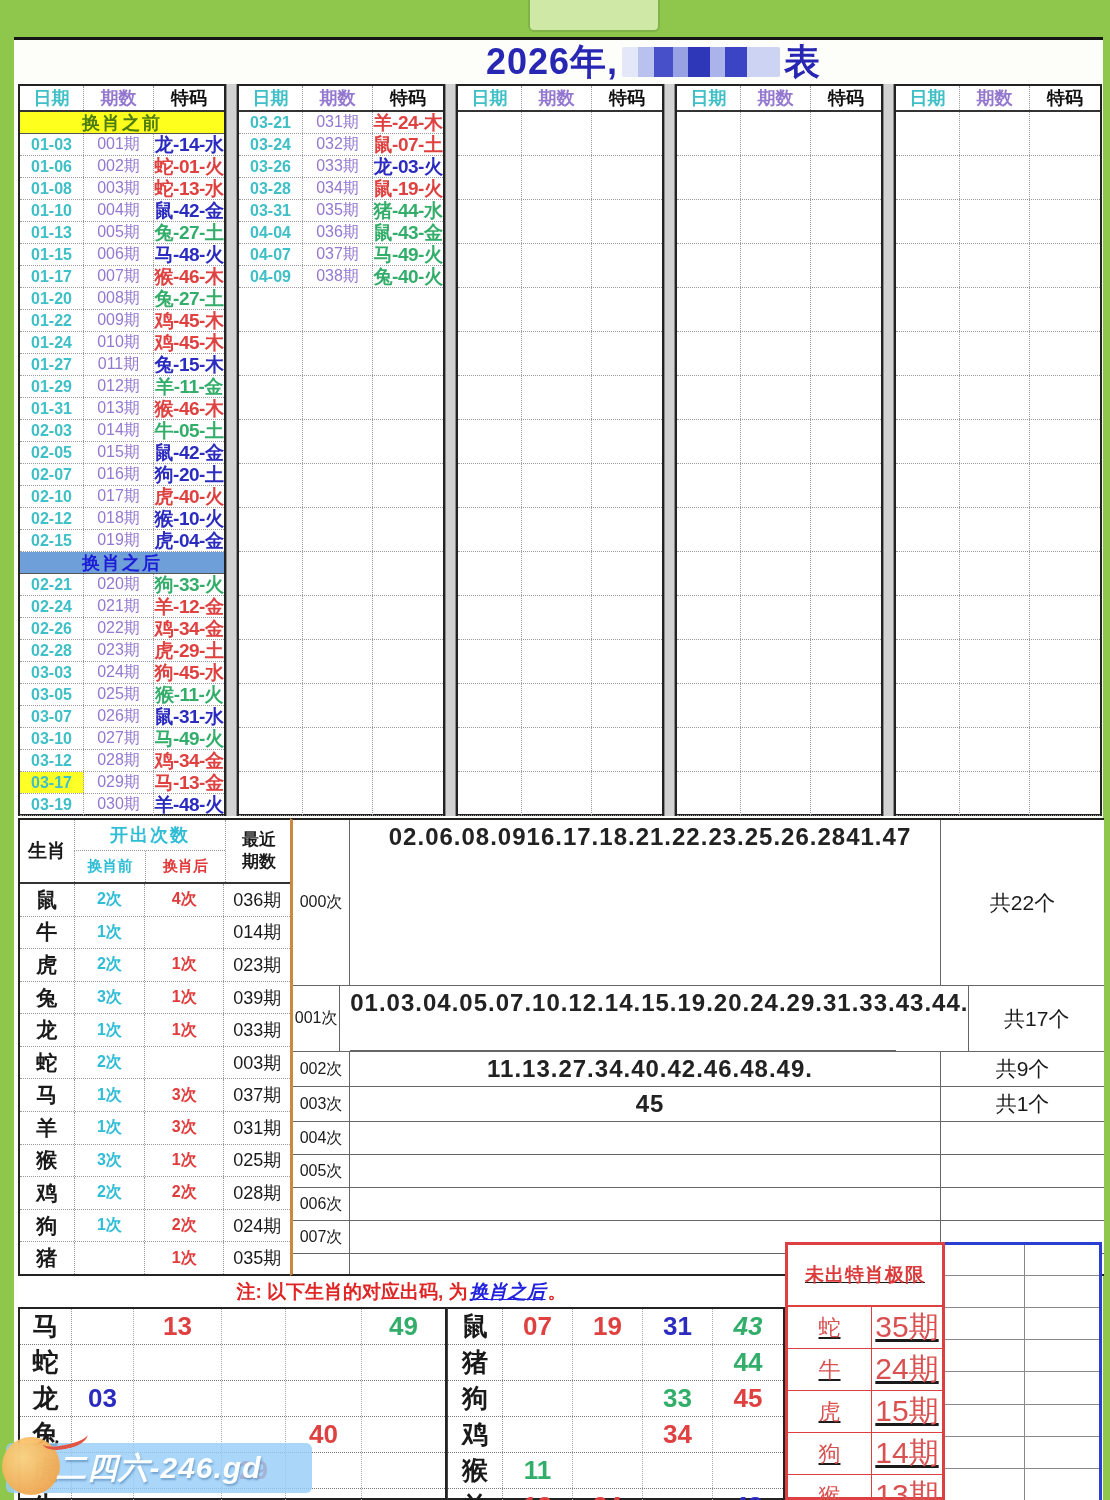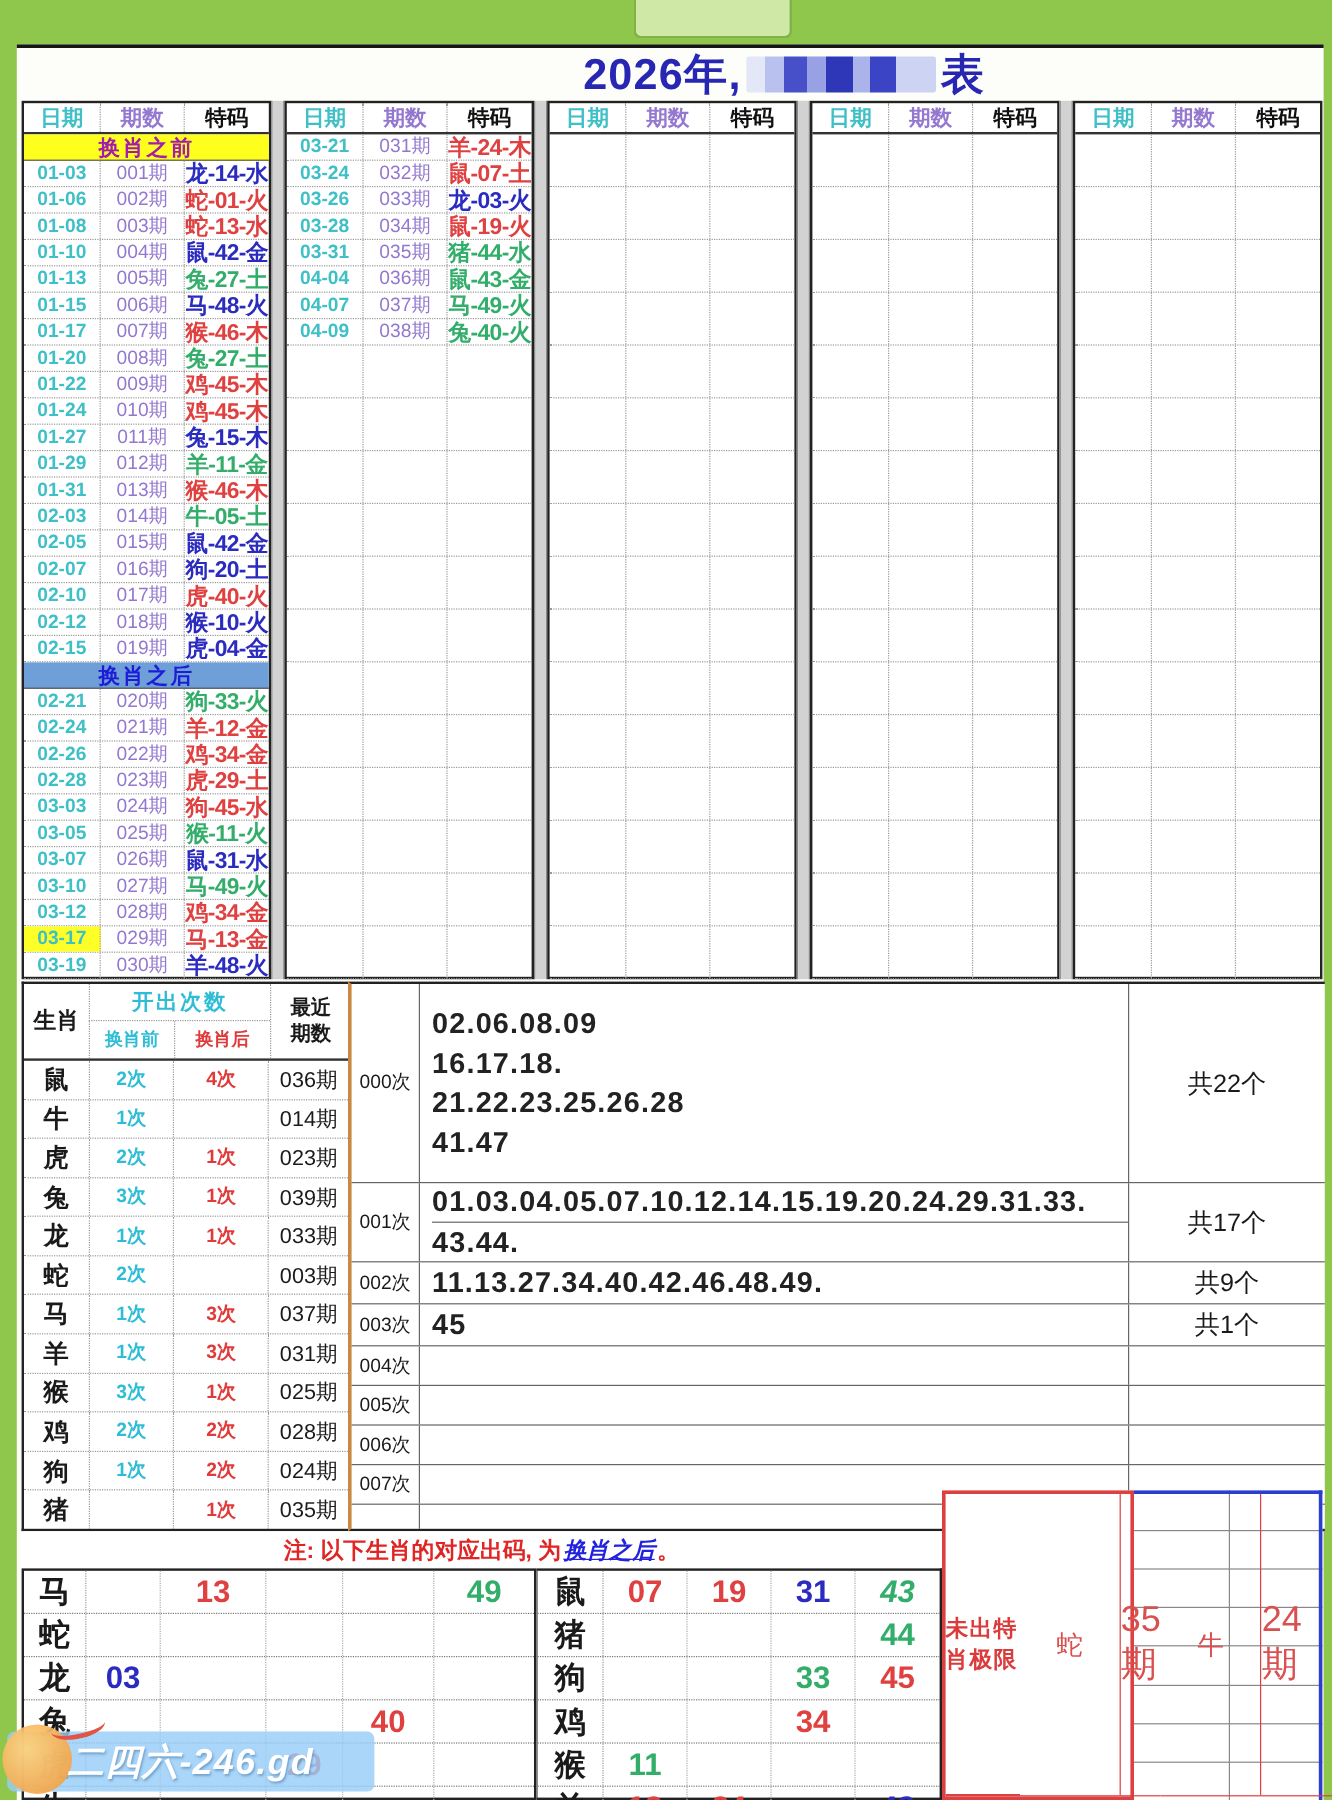--- a/index.html
+++ b/index.html
@@ -44,21 +44,21 @@
   .mc-s{flex:1;}
   .hd-date{color:#3fbfc6;}
   .hd-period{color:#9478cf;}
   .hd-special{color:#111;}
   .dt{color:#3fbfc6;font-size:16px;font-weight:bold;}
   .pd{color:#9478cf;font-size:16px;}
   .sp{font-size:19px;font-weight:bold;letter-spacing:-0.5px;}
   .hl{background:#ffff28;}
   .banner{height:22px;flex:0 0 auto;display:flex;align-items:center;justify-content:center;
           font-weight:bold;font-size:18px;border-bottom:1px solid #555;box-sizing:border-box;letter-spacing:2px;}
-  .banner-yellow{background:#ffff1e;color:#a21caf;}
+  .banner-yellow{background:#ffff1e;color:#4d7c0f;}
   .banner-blue{background:#6f9fd8;color:#1d1dd8;}
   .c-r{color:#df4040;}
   .c-b{color:#2b2bc0;}
   .c-g{color:#33ae6a;}
   
   #stats-table{left:18px;top:818px;width:272px;height:458px;background:#fff;
     border-left:2px solid #222;border-top:2px solid #222;border-bottom:2px solid #222;
     display:flex;flex-direction:column;z-index:2;}
   .st-head{position:relative;height:64px;flex:0 0 auto;border-bottom:2px solid #333;box-sizing:border-box;}
   .st-hcell{position:absolute;display:flex;align-items:center;justify-content:center;box-sizing:border-box;font-weight:bold;}
@@ -74,21 +74,21 @@
   .st-c2{width:71px;border-left:1px dotted #999;color:#2fbdd6;font-weight:bold;font-size:16px;}
   .st-c3{width:80px;border-left:1px dotted #999;color:#e03a3a;font-weight:bold;font-size:16px;text-align:right;}
   .st-c4{width:67px;border-left:1px dotted #999;font-size:18px;}
   
   #freq-table{left:290px;top:818px;width:814px;height:458px;background:#fff;
     border-left:3px solid #cc8840;border-top:2px solid #222;border-bottom:2px solid #222;
     display:flex;flex-direction:column;z-index:2;}
   .fq-row{display:flex;flex:0 0 auto;border-bottom:1px solid #666;box-sizing:border-box;}
   .fq-label{width:57px;display:flex;align-items:center;justify-content:center;font-size:16px;
             border-right:1px solid #666;box-sizing:border-box;}
-  .fq-content{flex:1;display:flex;flex-direction:column;justify-content:center;padding-left:10px;box-sizing:border-box;}
+  .fq-content{flex:1;display:flex;flex-direction:row;justify-content:center;padding-left:10px;box-sizing:border-box;}
   .fq-line{font-size:24px;font-weight:600;letter-spacing:1px;line-height:33px;color:#222;}
   .fq-line-sep{border-bottom:1px solid #666;}
   .fq-count{width:164px;display:flex;align-items:center;justify-content:center;font-size:21px;
             border-left:1px solid #666;box-sizing:border-box;}
   .fq-blank{flex:1;display:flex;border-bottom:none;}
   
   #note-row{left:18px;top:1276px;width:767px;height:31px;background:#fff;z-index:2;
     display:flex;align-items:center;justify-content:center;font-size:19px;font-weight:bold;}
   .note-red{color:#e02525;}
   .note-link{color:#2222dd;font-style:italic;text-decoration:underline;margin:0 2px;}
@@ -98,21 +98,21 @@
   #bottom-right{left:447px;top:1307px;width:338px;height:193px;border-left:1px solid #444;}
   .bt-row{display:flex;flex:1;border-bottom:1px dotted #777;box-sizing:border-box;}
   .bt-row:last-child{border-bottom:none;}
   .bt-z{display:flex;align-items:center;justify-content:center;font-weight:bold;font-size:26px;
         border-right:1px dotted #999;box-sizing:border-box;}
   .bt-c{display:flex;align-items:center;justify-content:center;font-weight:bold;font-size:26px;
         border-right:1px dotted #aaa;box-sizing:border-box;}
   .bt-c:last-child{border-right:none;}
   
   #limit-box{left:785px;top:1242px;width:160px;height:258px;background:#fff;
-    border:3px solid #dc4040;display:flex;z-index:3;}
+    border:3px solid #dc4040;display:flex;flex-direction:column;z-index:3;text-decoration:underline;}
   .lb-head{flex:0 0 62px;display:flex;align-items:center;justify-content:center;
     color:#dc3b3b;font-weight:bold;font-size:19px;border-bottom:2px solid #dc4040;box-sizing:border-box;letter-spacing:1px;}
   .lb-row{display:flex;flex:1;border-bottom:1.5px solid #dc4040;box-sizing:border-box;}
   .lb-row:last-child{border-bottom:none;}
   .lb-z{width:84px;display:flex;align-items:center;justify-content:center;color:#d95050;font-size:22px;
         border-right:1.5px solid #dc4040;box-sizing:border-box;}
   .lb-p{flex:1;display:flex;align-items:center;justify-content:center;color:#d95050;font-size:30px;}
   
   #right-area{left:945px;top:1242px;width:157px;height:258px;background:#fff;z-index:2;}
   .rl-h{position:absolute;left:0;width:100%;height:1px;background:#888;}

